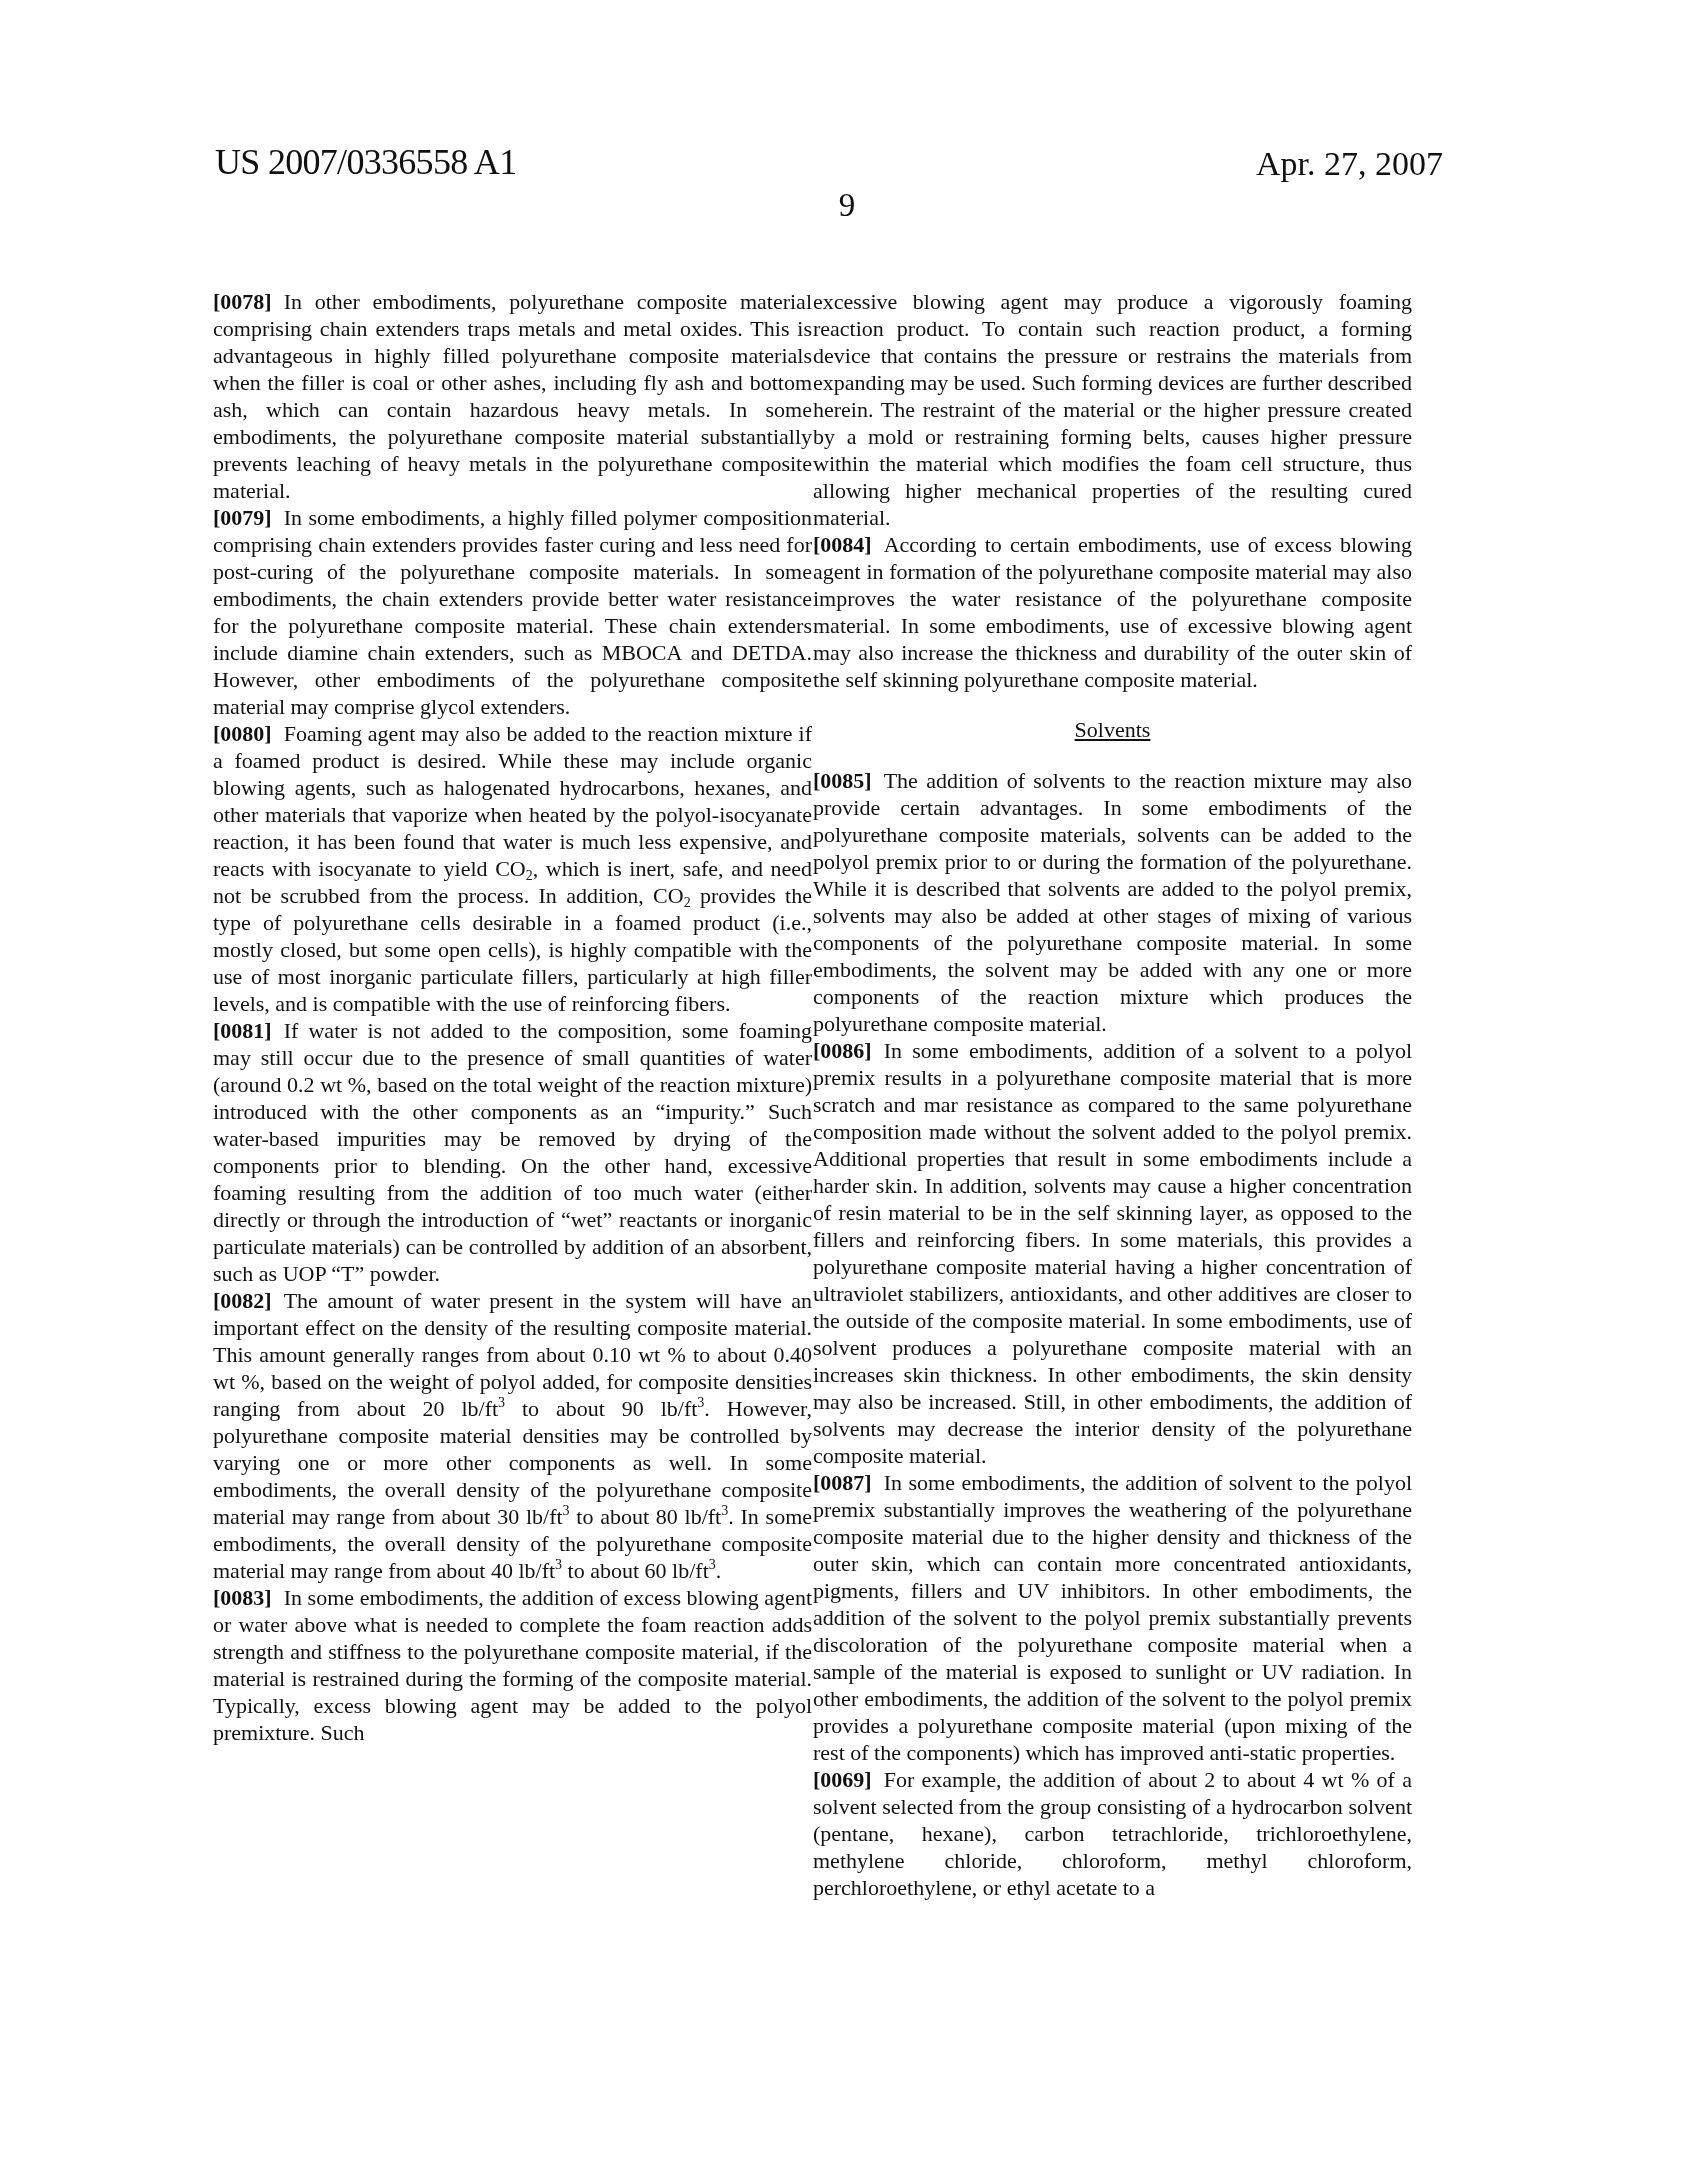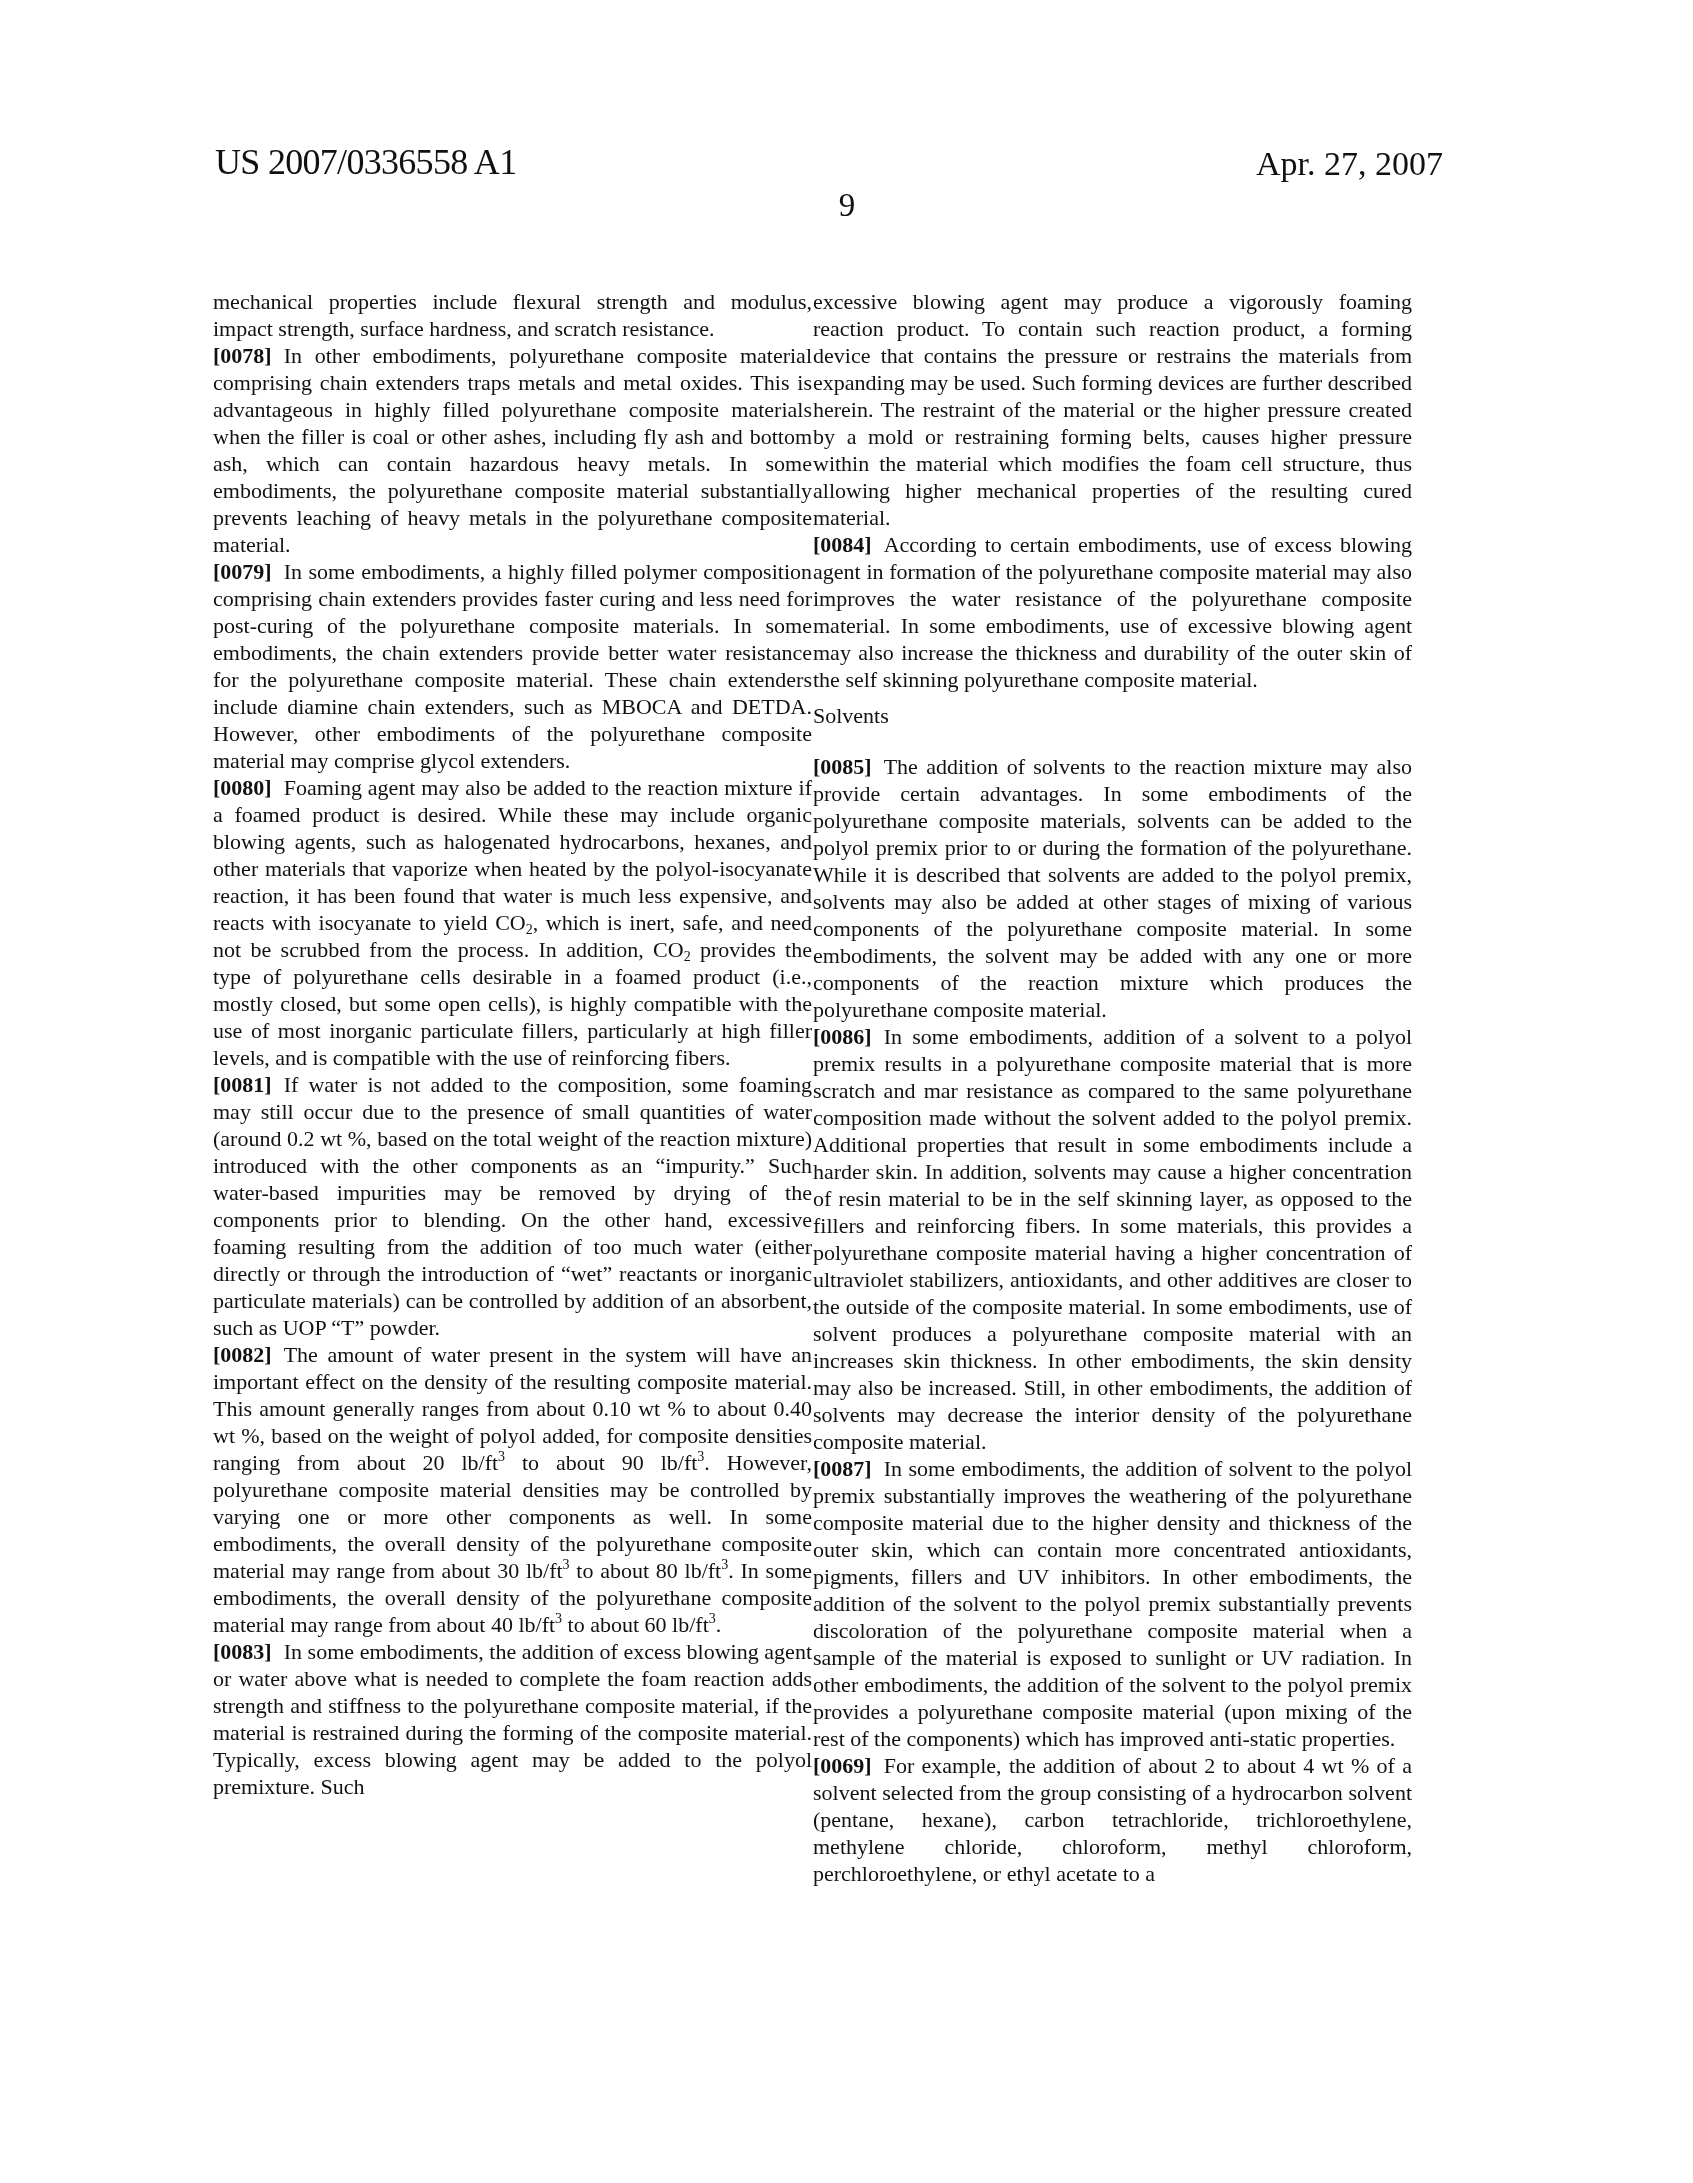--- a/index.html
+++ b/index.html
@@ -21,35 +21,34 @@
   }
   .col {
     position: absolute; top: 288px; width: 599px;
     font-size: 22px; line-height: 27px; text-align: justify;
     hyphens: auto;
   }
   .col-left { left: 213px; }
   .col-right { left: 813px; }
   .para { margin: 0; }
   .pnum { font-weight: bold; margin-right: 12px; font-family: Liberation Serif, serif; }
-  .heading { margin: 9px 0 24px 0; text-align: left; }
+  .heading { margin: 23px 0 24px 0; text-align: center; text-decoration: underline; }
   sub { font-size: 14px; vertical-align: -4px; line-height: 0; }
   sup { font-size: 14px; vertical-align: 8.6px; line-height: 0; }
 </style>
 </head>
 <body>
 
 <div>
   <div class="hdr-left">US 2007/0336558 A1</div>
   <div class="hdr-right">Apr. 27, 2007</div>
   <div class="page-num">9</div>
 </div>
 
 <div class="col col-left">
-  <p class="para"><span>mechanical properties include flexural strength and modulus, impact strength, surface hardness, and scratch resistance.</span></p>
 
   <p class="para"><span class="pnum">[0078]</span><span>In other embodiments, polyurethane composite material comprising chain extenders traps metals and metal oxides. This is advantageous in highly filled polyurethane composite materials when the filler is coal or other ashes, including fly ash and bottom ash, which can contain hazardous heavy metals. In some embodiments, the polyurethane composite material substantially prevents leaching of heavy metals in the polyurethane composite material.</span></p>
 
   <p class="para"><span class="pnum">[0079]</span><span>In some embodiments, a highly filled polymer composition comprising chain extenders provides faster curing and less need for post-curing of the polyurethane composite materials. In some embodiments, the chain extenders provide better water resistance for the polyurethane composite material. These chain extenders include diamine chain extenders, such as MBOCA and DETDA. However, other embodiments of the polyurethane composite material may comprise glycol extenders.</span></p>
 
 
   <p class="para"><span class="pnum">[0080]</span><span>Foaming agent may also be added to the reaction mixture if a foamed product is desired. While these may include organic blowing agents, such as halogenated hydrocarbons, hexanes, and other materials that vaporize when heated by the polyol-isocyanate reaction, it has been found that water is much less expensive, and reacts with isocyanate to yield CO</span><sub>2</sub><span>, which is inert, safe, and need not be scrubbed from the process. In addition, CO</span><sub>2</sub><span> provides the type of polyurethane cells desirable in a foamed product (i.e., mostly closed, but some open cells), is highly compatible with the use of most inorganic particulate fillers, particularly at high filler levels, and is compatible with the use of reinforcing fibers.</span></p>
 
   <p class="para"><span class="pnum">[0081]</span><span>If water is not added to the composition, some foaming may still occur due to the presence of small quantities of water (around 0.2 wt %, based on the total weight of the reaction mixture) introduced with the other components as an “impurity.” Such water-based impurities may be removed by drying of the components prior to blending. On the other hand, excessive foaming resulting from the addition of too much water (either directly or through the introduction of “wet” reactants or inorganic particulate materials) can be controlled by addition of an absorbent, such as UOP “T” powder.</span></p>
 

